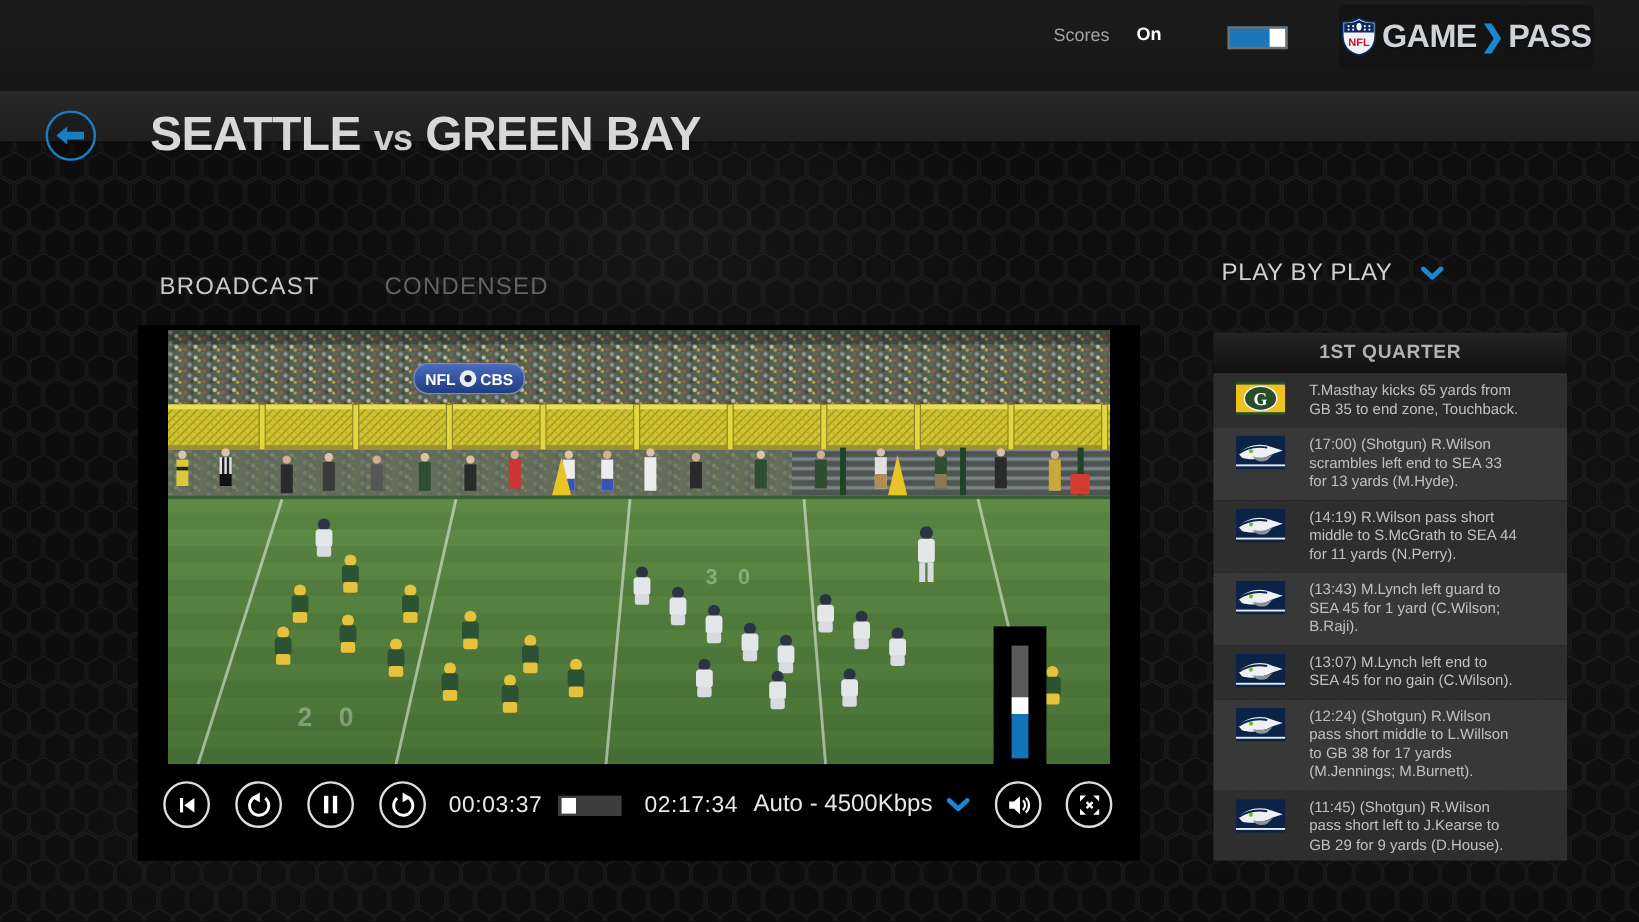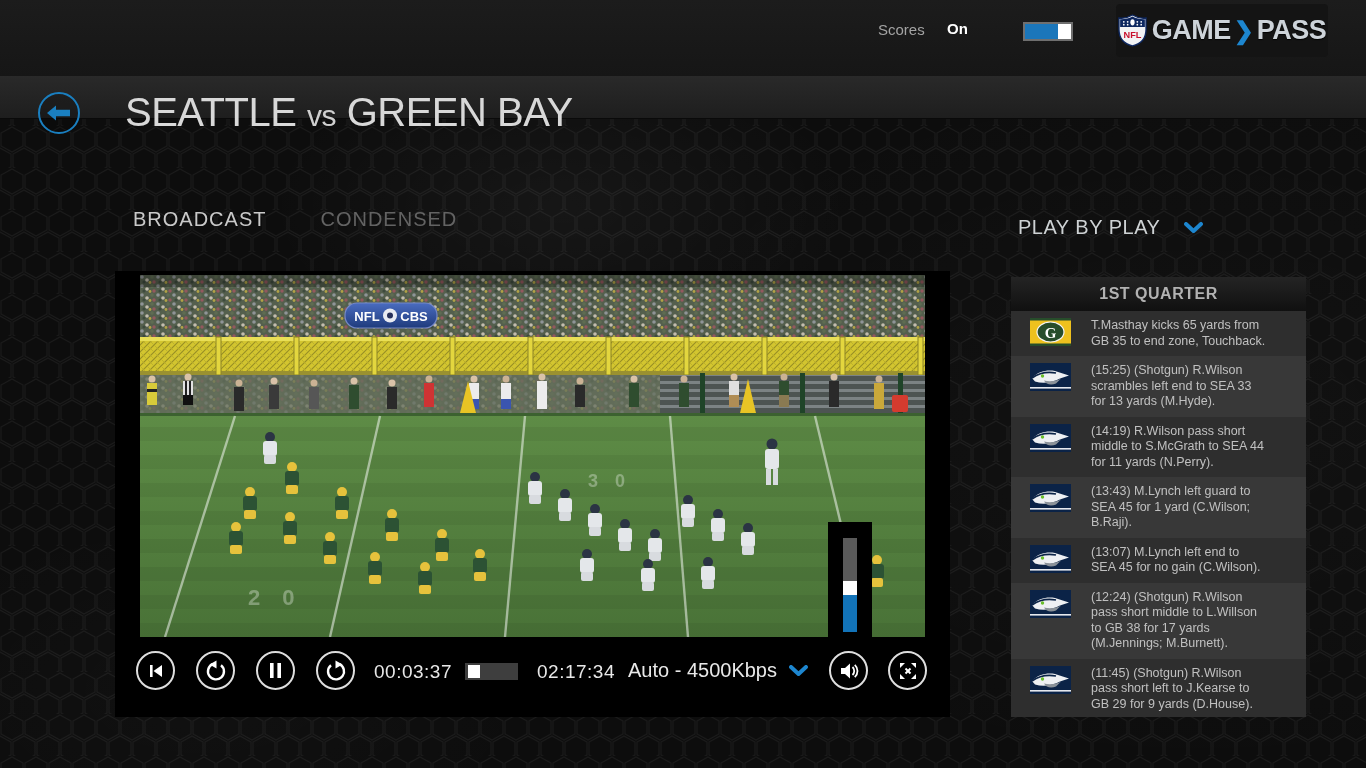--- a/index.html
+++ b/index.html
@@ -30,25 +30,25 @@
     text-shadow:0 1px 1px #000; }
   .brand-arrow { color:#1d86cf; font-size:24px; font-weight:700; margin:0 -2px; }
 
   
   .header-band { position:absolute; left:0; top:62px; width:1366px; height:57px;
     background:linear-gradient(#2d2d2d,#1e1e1e); border-bottom:1px solid #0a0a0a; z-index:2; }
   .back-btn { position:absolute; left:38px; top:92px; width:42px; height:42px;
     border:2.5px solid #1a7fc0; border-radius:50%; z-index:6; display:flex;
     align-items:center; justify-content:center; background:rgba(0,0,0,0.15); cursor:pointer; }
   .page-title { position:absolute; left:125px; top:90px; z-index:6; color:#d8d8d8;
-    font-size:40px; font-weight:400; letter-spacing:-0.5px; white-space:nowrap; }
+    font-size:40px; font-weight:700; letter-spacing:-0.5px; white-space:nowrap; }
   .page-title .vs { font-size:30px; color:#cfcfcf; }
 
   
-  .tabs { position:absolute; left:133px; top:208px; display:flex; gap:54px; z-index:3; }
+  .tabs { position:absolute; left:133px; top:228px; display:flex; gap:54px; z-index:3; }
   .tab { font-size:20px; letter-spacing:1px; cursor:pointer; }
   .tab.active { color:#c9c9c9; }
   .tab.inactive { color:#636363; }
 
   
   .pbp-head { position:absolute; left:1018px; top:216px; display:flex; align-items:center;
     gap:24px; z-index:3; cursor:pointer; }
   .pbp-label { font-size:20px; letter-spacing:0.5px; color:#ced2d4; }
 
   
@@ -461,21 +461,21 @@
   <div class="play-row alt">
 
     <svg class="play-logo logo-sea" viewBox="0 0 41 28" style="display: block;">
       <rect width="41" height="28" fill="#0b2347"></rect>
       <rect y="24" width="41" height="1.6" fill="#e6e9ee"></rect>
       <path d="M2,15 C8,8.5 17,6.5 25,8 L39,12.5 L30,15.5 C23,19.5 13,21 5,18.5 Z" fill="#eef0f3"></path>
       <path d="M2,15 C9,10 18,8.5 26,10" fill="none" stroke="#0b2347" stroke-width="1.6"></path>
       <path d="M14,17.5 C20,19 27,18 31,15.5 L26,20.5 C21,22.5 16,21.5 14,17.5 Z" fill="#8b9299"></path>
       <circle cx="12.5" cy="13" r="1.7" fill="#69be28"></circle>
     </svg>
-    <div class="play-text">(15:25) (Shotgun) R.Wilson scrambles left end to SEA 33 for 13 yards (M.Hyde).</div>
+    <div class="play-text">(17:00) (Shotgun) R.Wilson scrambles left end to SEA 33 for 13 yards (M.Hyde).</div>
   </div>
 
   <div class="play-row">
 
     <svg class="play-logo logo-sea" viewBox="0 0 41 28" style="display: block;">
       <rect width="41" height="28" fill="#0b2347"></rect>
       <rect y="24" width="41" height="1.6" fill="#e6e9ee"></rect>
       <path d="M2,15 C8,8.5 17,6.5 25,8 L39,12.5 L30,15.5 C23,19.5 13,21 5,18.5 Z" fill="#eef0f3"></path>
       <path d="M2,15 C9,10 18,8.5 26,10" fill="none" stroke="#0b2347" stroke-width="1.6"></path>
       <path d="M14,17.5 C20,19 27,18 31,15.5 L26,20.5 C21,22.5 16,21.5 14,17.5 Z" fill="#8b9299"></path>

